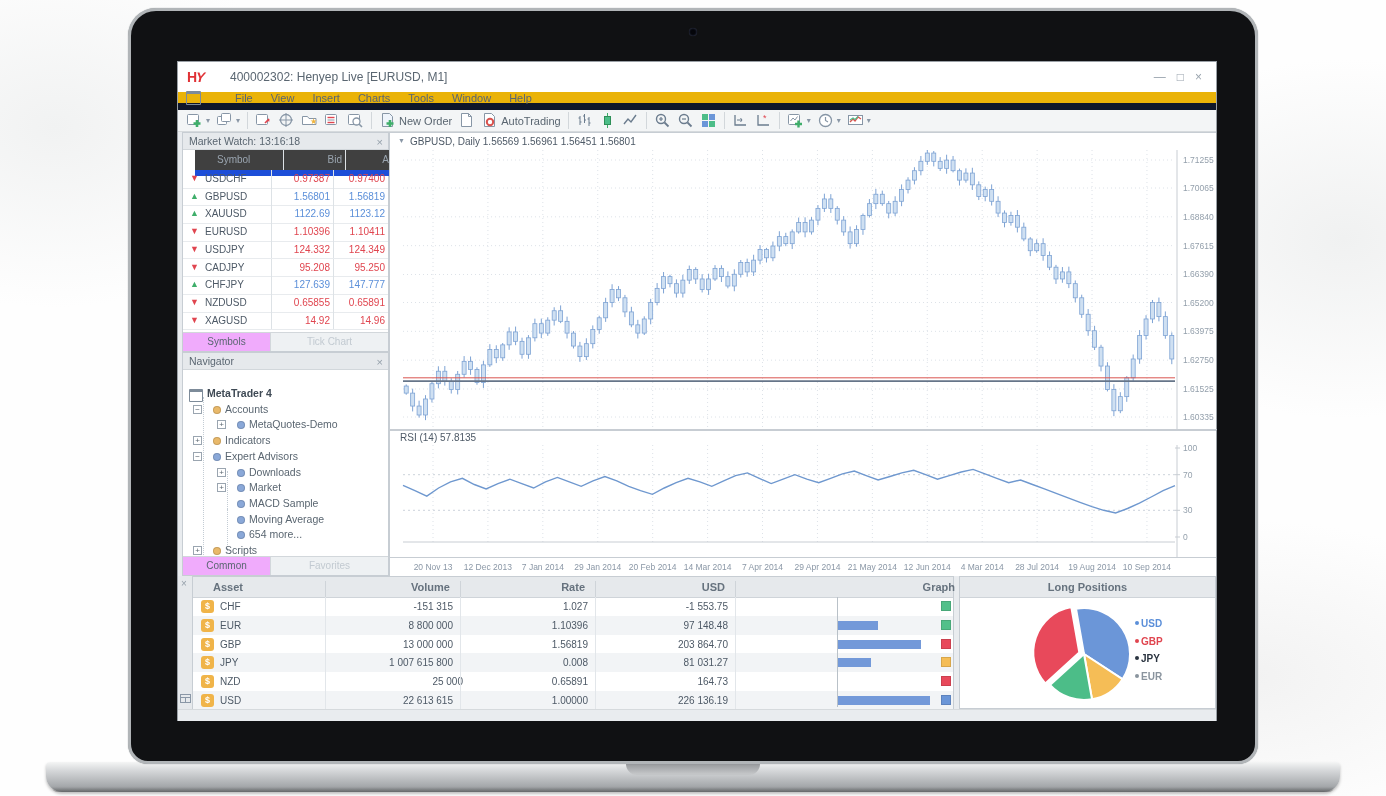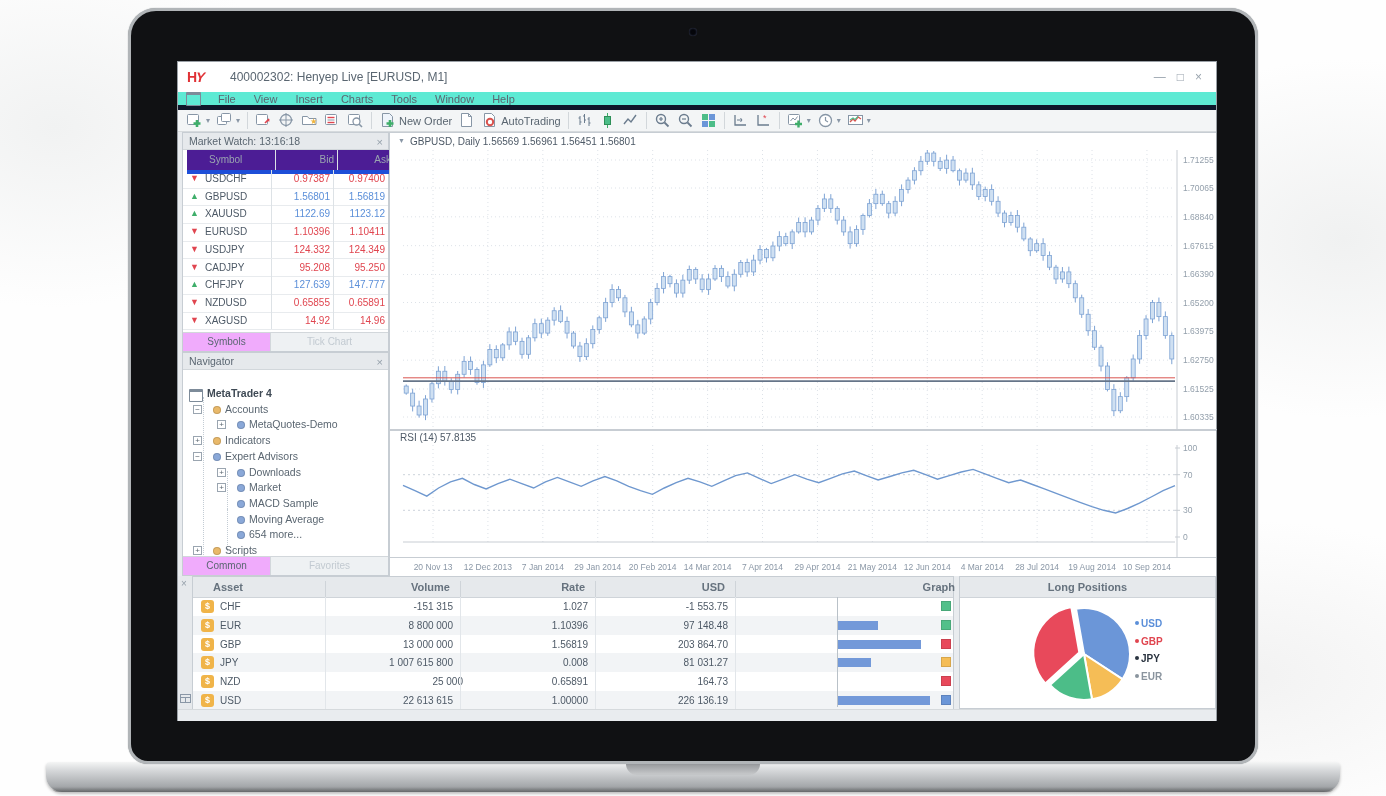--- a/index.html
+++ b/index.html
@@ -26,40 +26,40 @@
     border-radius:50%;background:#05060a;box-shadow:inset 0 0 2px #3c4566, 0 0 1px #333;}
   
   .window{position:absolute;left:46px;top:50px;width:1038px;height:658px;background:#e9ecef;
     border:1px solid #9aa0a6;box-sizing:content-box;font-size:11px;color:#55616e;}
   .titlebar{position:absolute;left:0;top:0;width:100%;height:30px;background:#ffffff;}
   .logo{position:absolute;left:9px;top:7px;font-weight:bold;font-size:14px;color:#e03236;letter-spacing:-1px;}
   .logo .logo-y{display:inline-block;transform:skewX(-14deg);}
   .wtitle{position:absolute;left:52px;top:8px;font-size:12px;color:#5a6671;}
   .wctrls{position:absolute;right:14px;top:7px;display:flex;gap:11px;color:#9aa4ae;font-size:12px;}
   .wctrls span{cursor:default;line-height:16px;}
-  .menubar{position:absolute;left:0;top:30px;width:100%;height:18px;background:#5eead4;
-    border-bottom:5px solid #0f172a;display:flex;align-items:center;gap:0;padding-left:6px;box-sizing:border-box;}
+  .menubar{position:absolute;left:0;top:30px;width:100%;height:18px;background:#eab308;
+    border-bottom:7px solid #0f172a;display:flex;align-items:center;gap:17px;padding-left:6px;box-sizing:border-box;}
   .mwin-ico{width:13px;height:10px;border:1px solid #7d8b99;border-top:3px solid #7d8b99;
     border-radius:1px;margin:0 8px 0 2px;}
   .menu-item{padding:1px 9px;color:#5a6671;font-size:11px;cursor:default;}
   .toolbar{position:absolute;left:0;top:48px;width:100%;height:22px;background:#f3f5f6;
     border-bottom:1px solid #d6dadd;display:flex;align-items:center;padding-left:5px;box-sizing:border-box;}
   .tbtn{display:flex;align-items:center;gap:3px;padding:1px 3px;border-radius:2px;}
   .tbtn svg{display:block;}
   .tlabel{font-size:11px;color:#5a6671;}
   .tcaret{font-size:8px;color:#8a97a6;}
   .tsep{width:1px;height:17px;background:#d2d7db;margin:0 4px;}
   
   .panel{position:absolute;background:#fff;border:1px solid #c7cdd3;box-sizing:border-box;}
   .phead{position:absolute;left:0;top:0;width:100%;height:17px;background:#e6e9ec;
     border-bottom:1px solid #d2d7db;font-size:10.5px;color:#5a6671;line-height:17px;
     padding-left:6px;box-sizing:border-box;}
   .pclose{position:absolute;right:5px;top:1px;color:#96a1ab;font-size:11px;cursor:default;}
-  .mw-colhead{position:absolute;left:4px;top:17px;width:100%;height:20px;background:#4c1d95;
-    border-bottom:4px solid #1d4ed8;color:#9aa5b0;font-size:10px;}
+  .mw-colhead{position:absolute;left:12px;top:17px;width:100%;height:20px;background:#404040;
+    border-bottom:6px solid #1d4ed8;color:#9aa5b0;font-size:10px;}
   .mw-colhead span{position:absolute;top:4px;}
   .mw-rows{position:absolute;left:0;top:37px;width:100%;}
   .mw-row{position:absolute;left:0;width:100%;height:17.7px;border-bottom:1px solid #e8ebee;}
   .mw-row .vline,.colline{position:absolute;top:0;bottom:0;width:1px;background:#dde2e6;}
   .mw-sym{position:absolute;left:22px;top:3px;font-size:10px;color:#4d5966;}
   .mw-arr{position:absolute;left:7px;top:3px;font-size:9px;}
   .mw-bid,.mw-ask{position:absolute;top:3px;font-size:10px;text-align:right;}
   .mw-tabs,.nav-tabs{position:absolute;left:0;bottom:0;width:100%;height:18px;background:#eef1f3;
     border-top:1px solid #d2d7db;display:flex;font-size:10px;}
   .tabcell{height:100%;line-height:18px;text-align:center;box-sizing:border-box;}

